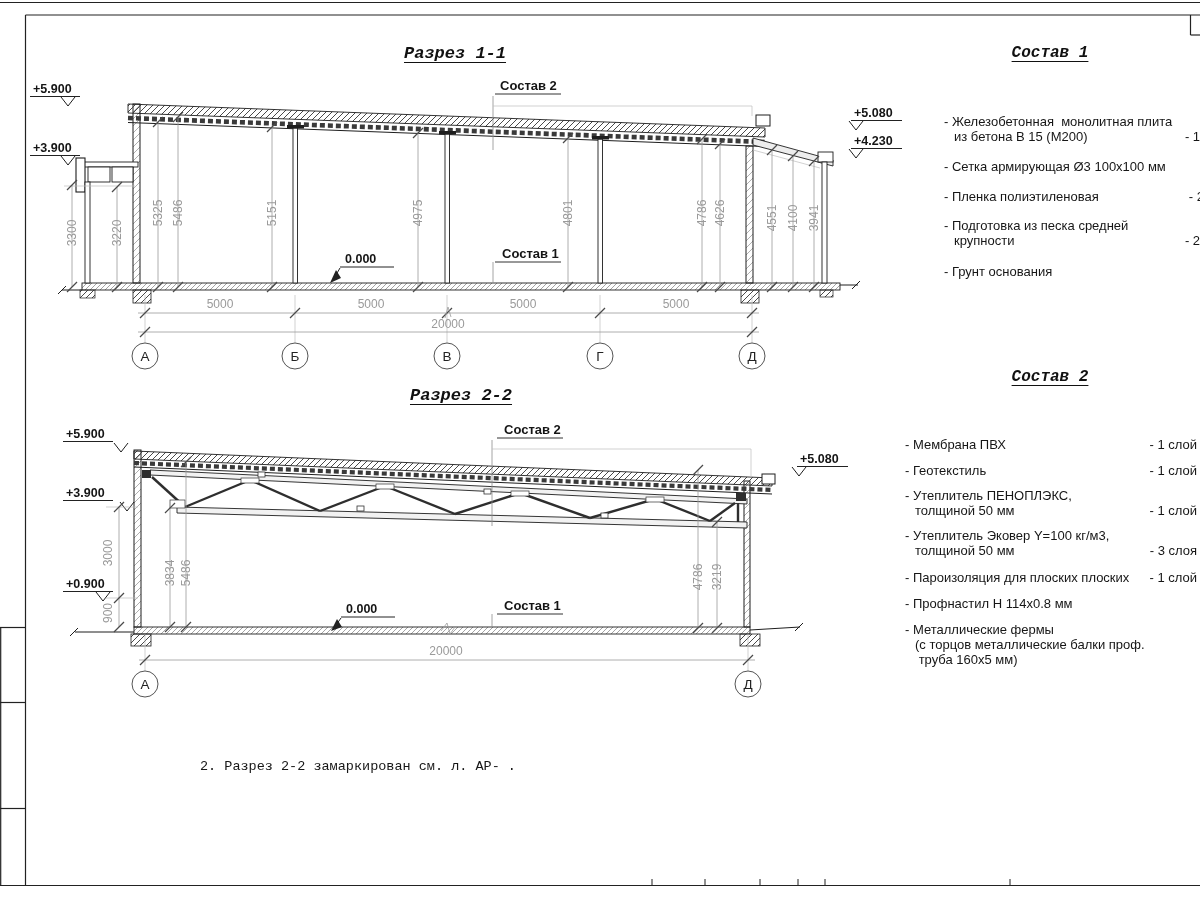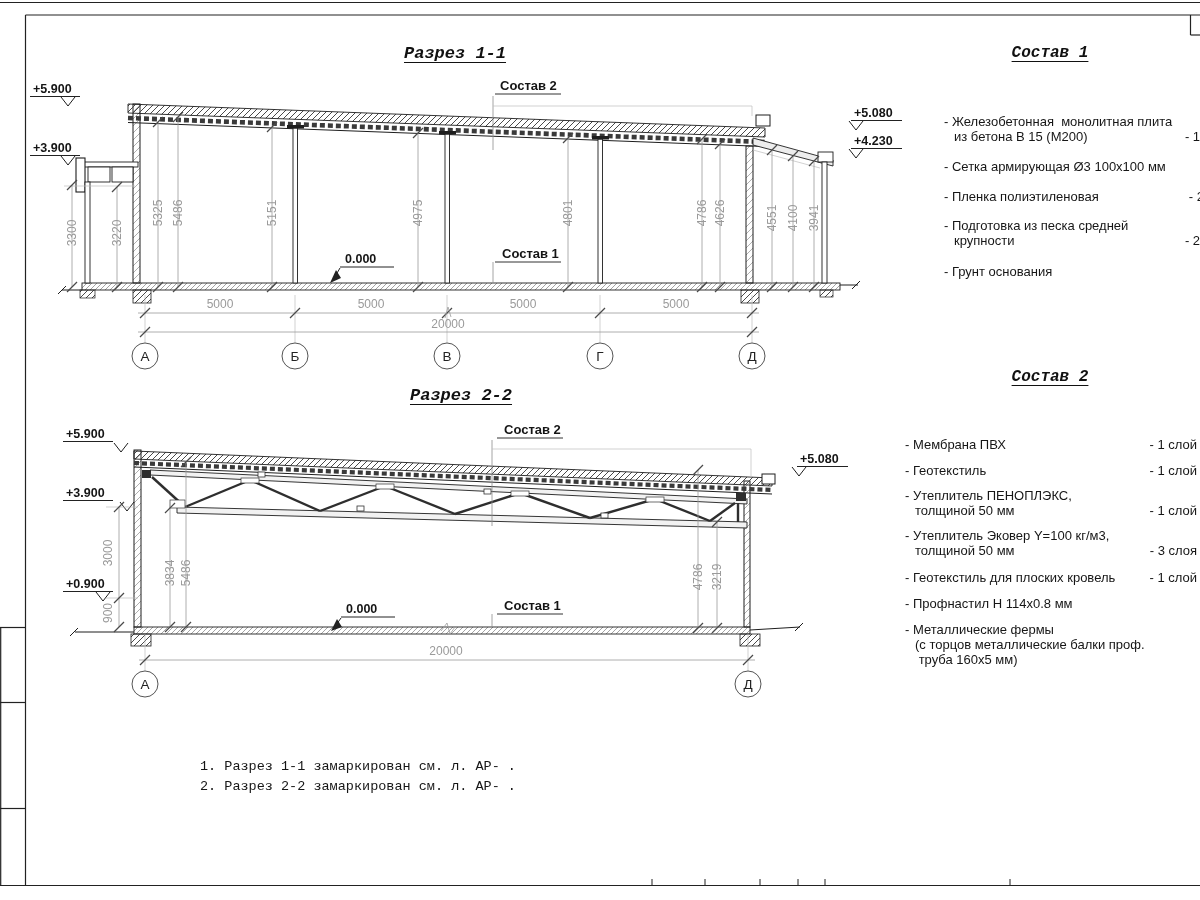--- a/index.html
+++ b/index.html
@@ -398,31 +398,30 @@
     <span class="mat-name">- Утеплитель ПЕНОПЛЭКС,
 толщиной 50 мм</span>
     <span class="mat-val">- 1 слой</span>
   </div>
   <div class="mat-item" style="margin-bottom:12px;">
     <span class="mat-name">- Утеплитель Эковер Y=100 кг/м3,
 толщиной 50 мм</span>
     <span class="mat-val">- 3 слоя</span>
   </div>
   <div class="mat-item" style="margin-bottom:11px;">
-    <span class="mat-name">- Геотекстиль для плоских кровель</span>
+    <span class="mat-name">- Пароизоляция для плоских плоских</span>
     <span class="mat-val">- 1 слой</span>
   </div>
   <div class="mat-item" style="margin-bottom:11px;text-align:center;">
     <span class="mat-name">- Профнастил Н 114x0.8 мм</span>
     <span class="mat-val"></span>
   </div>
   <div class="mat-item">
     <span class="mat-name">- Металлические фермы
 (с торцов металлические балки проф.
  труба 160x5 мм)</span>
     <span class="mat-val"></span>
   </div>
 </div>
 
 <div class="overlay notes" style="left:200px;top:757px;">
-  <div>1. Разрез 1-1 замаркирован см. л. АР- .</div>
   <div>2. Разрез 2-2 замаркирован см. л. АР- .</div>
 </div>
 
 </body></html>

